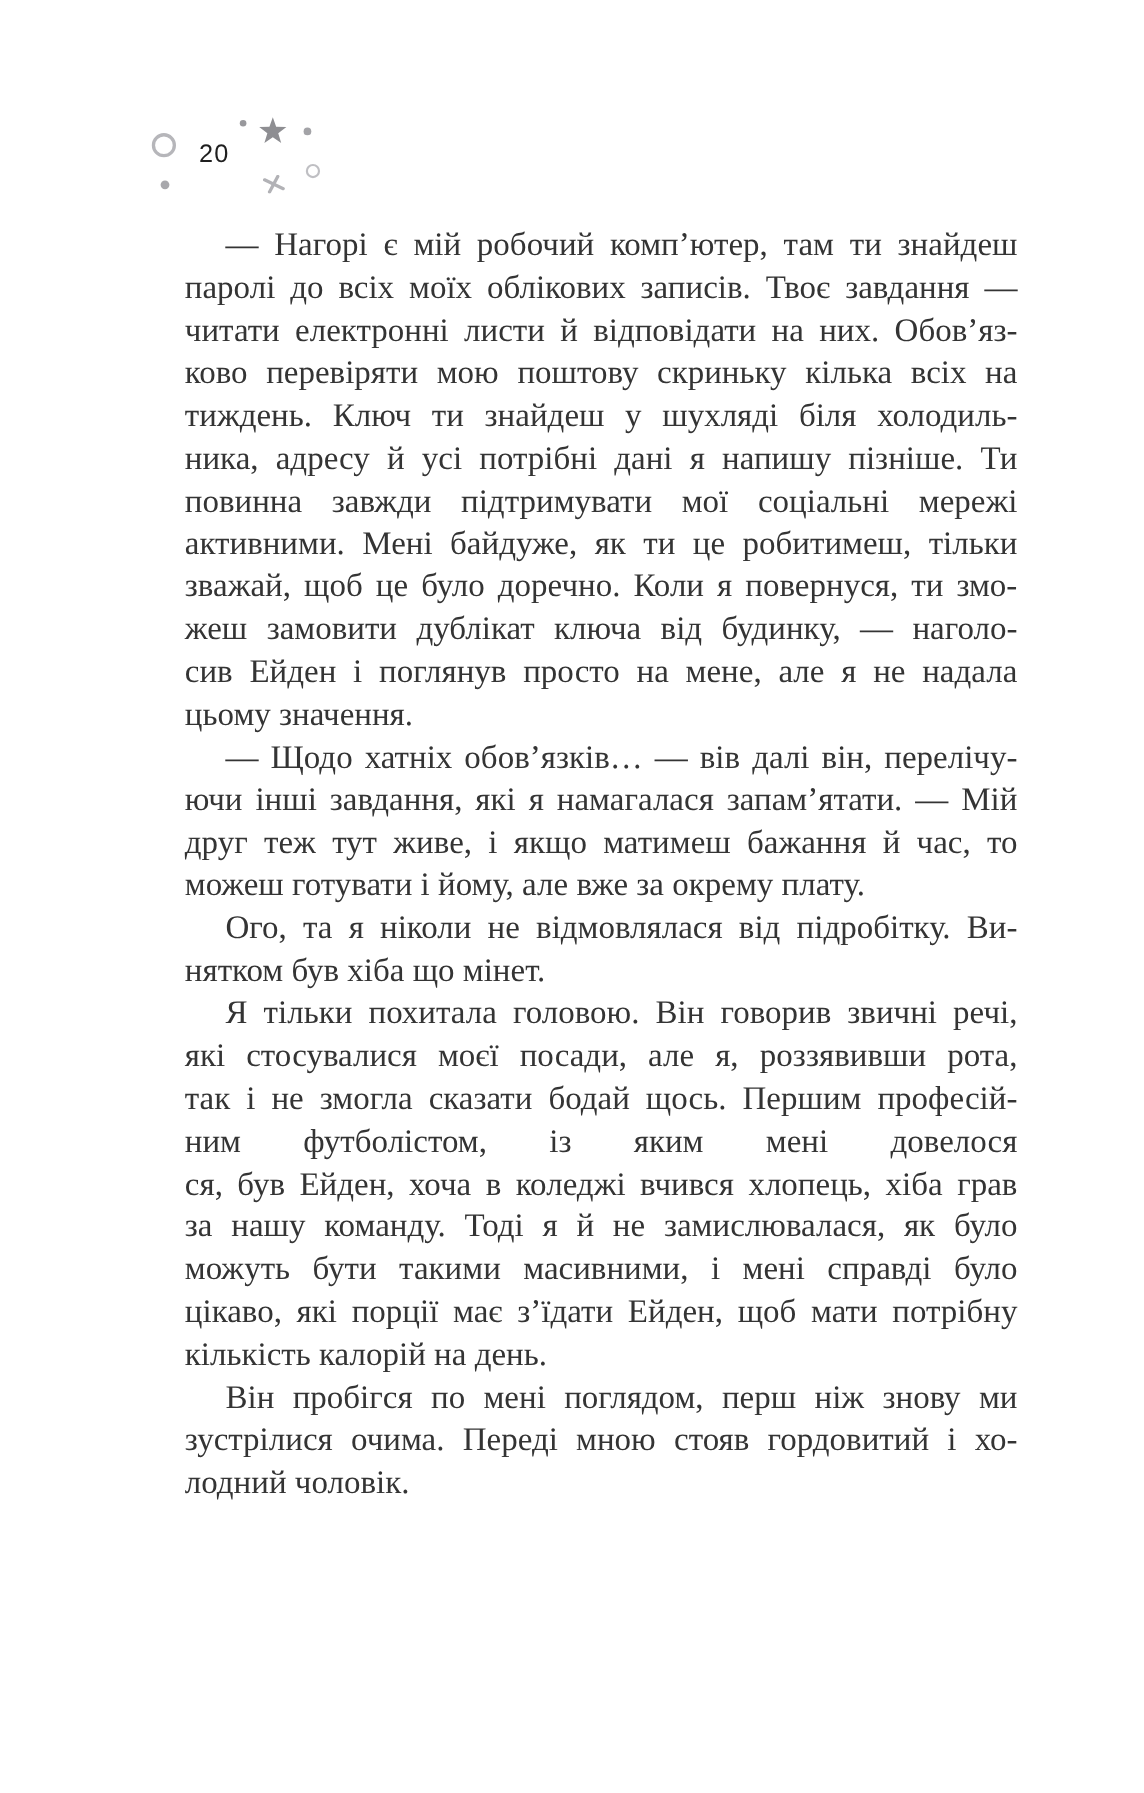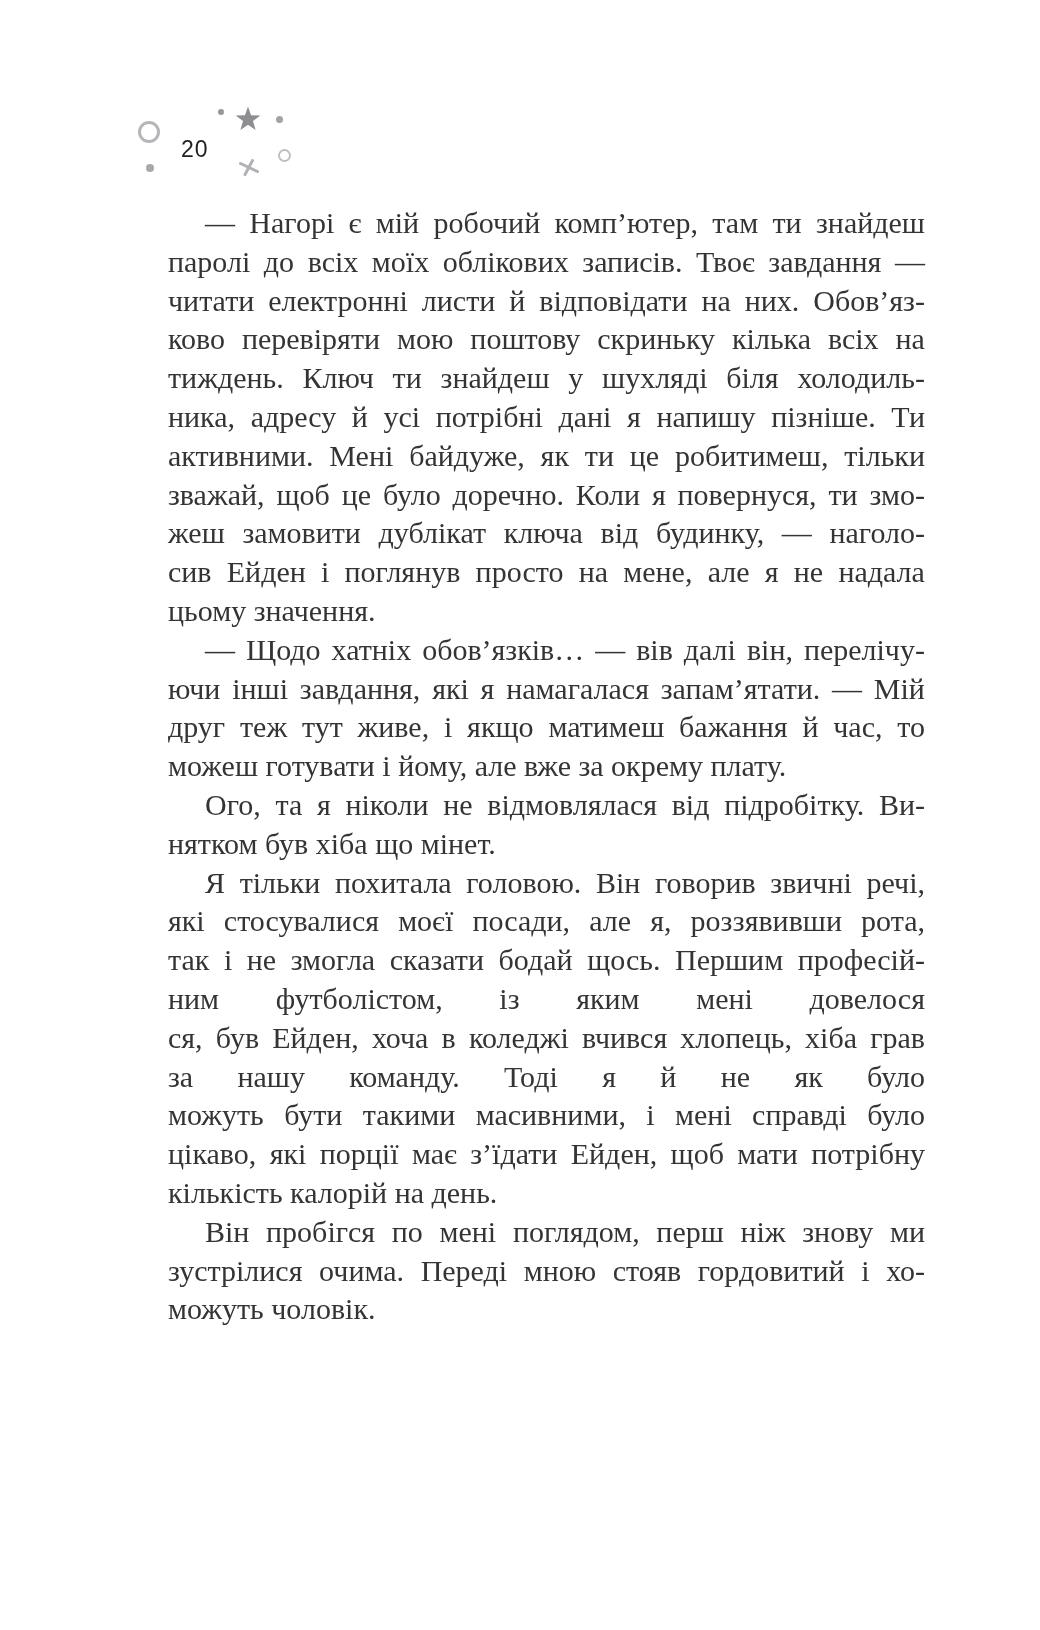--- a/index.html
+++ b/index.html
@@ -15,21 +15,21 @@
   .ring { position:absolute; border-radius:50%; box-sizing:border-box; }
   .ring-large { left:138px; top:121px; width:22px; height:22px; border:3.5px solid #b6b6ba; }
   .ring-small { left:278px; top:149px; width:13px; height:13px; border:2.5px solid #bfbfc3; }
   .dot { position:absolute; border-radius:50%; }
   .dot-bottom-left { left:146px; top:164px; width:8px; height:8px; background:#a8a8ac; }
   .dot-top { left:218px; top:109px; width:6px; height:6px; background:#98989c; }
   .dot-right { left:276px; top:116px; width:7px; height:7px; background:#a3a3a7; }
   .star { position:absolute; left:234px; top:106px; }
   .xmark { position:absolute; left:239px; top:159px; }
   .page-number {
-    position:absolute; left:181px; top:138px;
+    position:absolute; left:181px; top:128px;
     font-family:"Liberation Sans","DejaVu Sans",sans-serif;
     font-size:23px; line-height:23px; color:#1f1f1f; letter-spacing:1px;
   }
   
   .textblock {
     position:absolute; left:168px; top:204px; width:757px;
     font-size:30px; line-height:38.8px; color:#343434;
   }
   .line {
     height:38.8px; white-space:nowrap; box-sizing:border-box;
@@ -120,20 +120,28 @@
           <span>й</span>
           <span>усі</span>
           <span>потрібні</span>
           <span>дані</span>
           <span>я</span>
           <span>напишу</span>
           <span>пізніше.</span>
           <span>Ти</span>
         </div>
       <div class="line j">
+          <span>повинна</span>
+          <span>завжди</span>
+          <span>підтримувати</span>
+          <span>мої</span>
+          <span>соціальні</span>
+          <span>мережі</span>
+        </div>
+      <div class="line j">
           <span>активними.</span>
           <span>Мені</span>
           <span>байдуже,</span>
           <span>як</span>
           <span>ти</span>
           <span>це</span>
           <span>робитимеш,</span>
           <span>тільки</span>
         </div>
       <div class="line j">
@@ -278,20 +286,21 @@
           <span>грав</span>
         </div>
       <div class="line j">
           <span>за</span>
           <span>нашу</span>
           <span>команду.</span>
           <span>Тоді</span>
           <span>я</span>
           <span>й</span>
           <span>не</span>
+          <span>замислювалася,</span>
           <span>як</span>
           <span>було</span>
         </div>
       <div class="line j">
           <span>можуть</span>
           <span>бути</span>
           <span>такими</span>
           <span>масивними,</span>
           <span>і</span>
           <span>мені</span>
@@ -326,17 +335,17 @@
       <div class="line j">
           <span>зустрілися</span>
           <span>очима.</span>
           <span>Переді</span>
           <span>мною</span>
           <span>стояв</span>
           <span>гордовитий</span>
           <span>і</span>
           <span>хо-</span>
         </div>
-      <div class="line">можуть чоловік.</div>
+      <div class="line">лодний чоловік.</div>
     </div>
   </div>
 
 </div>
 
 </body></html>

